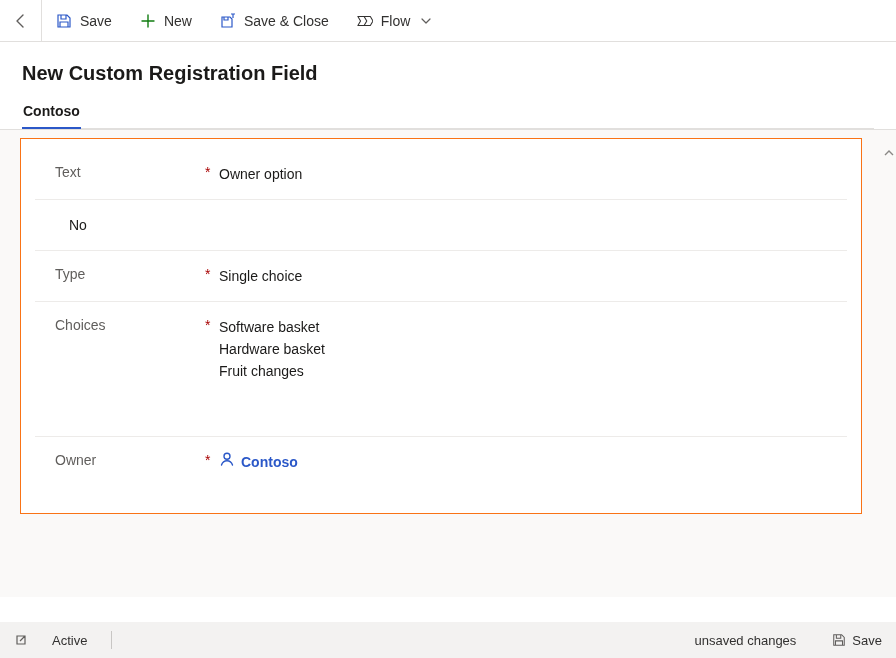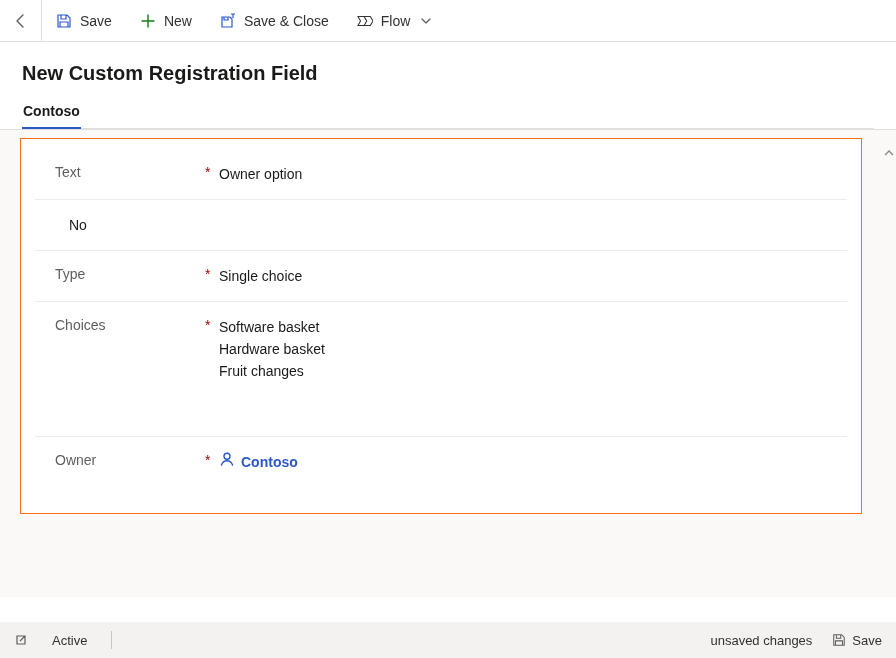--- a/index.html
+++ b/index.html
@@ -147,21 +147,21 @@
   }
   .status-divider {
     width: 1px;
     height: 18px;
     background: #c8c6c4;
   }
   .status-right {
     margin-left: auto;
     display: flex;
     align-items: center;
-    gap: 20px;
+    gap: 36px;
   }
   .status-save {
     display: inline-flex;
     align-items: center;
     gap: 6px;
     cursor: pointer;
   }
   svg { display: block; }
 </style>
 </head>

